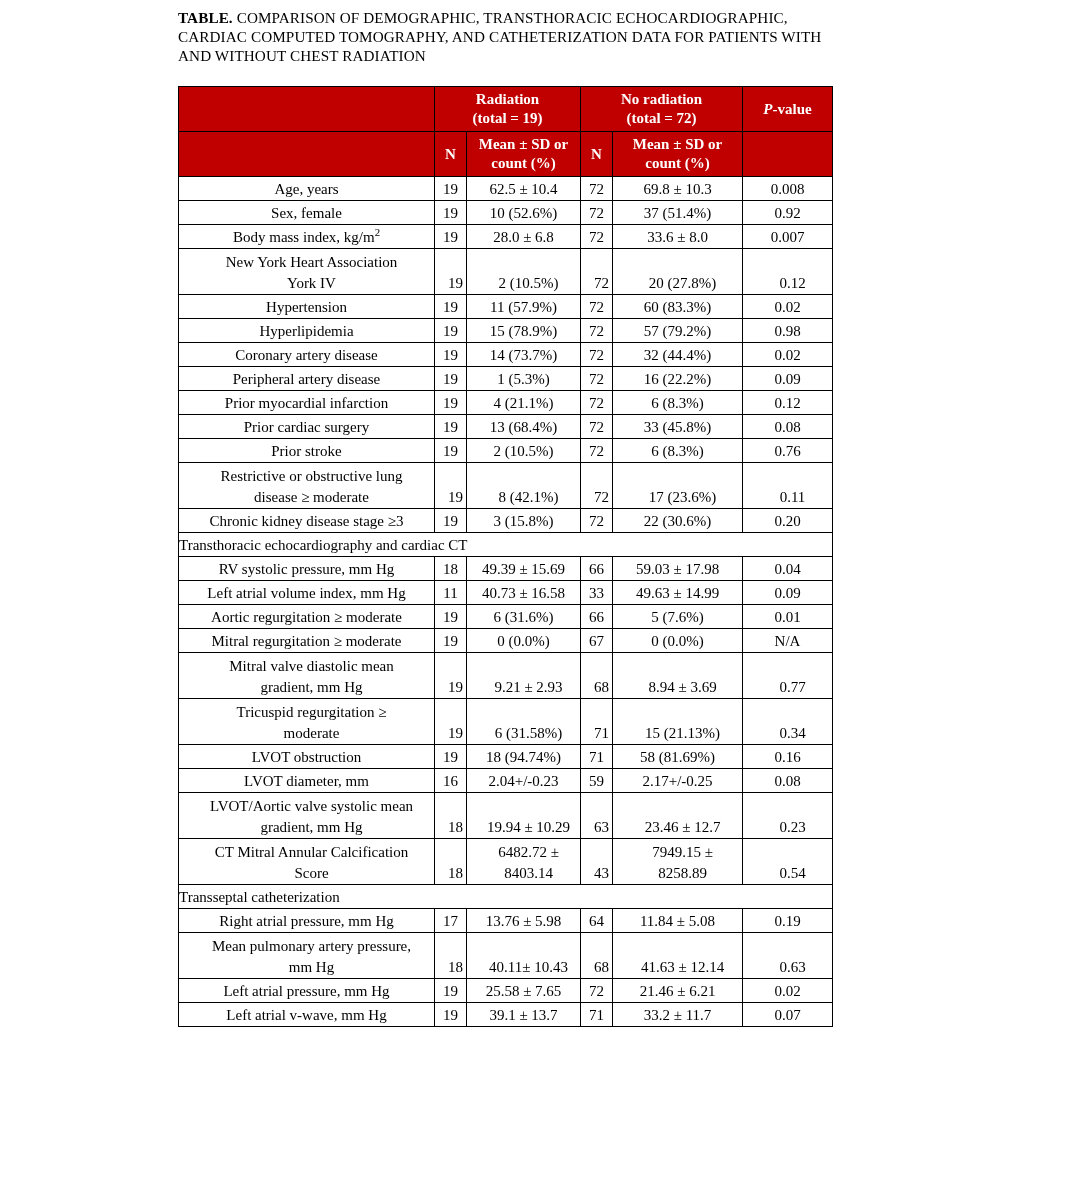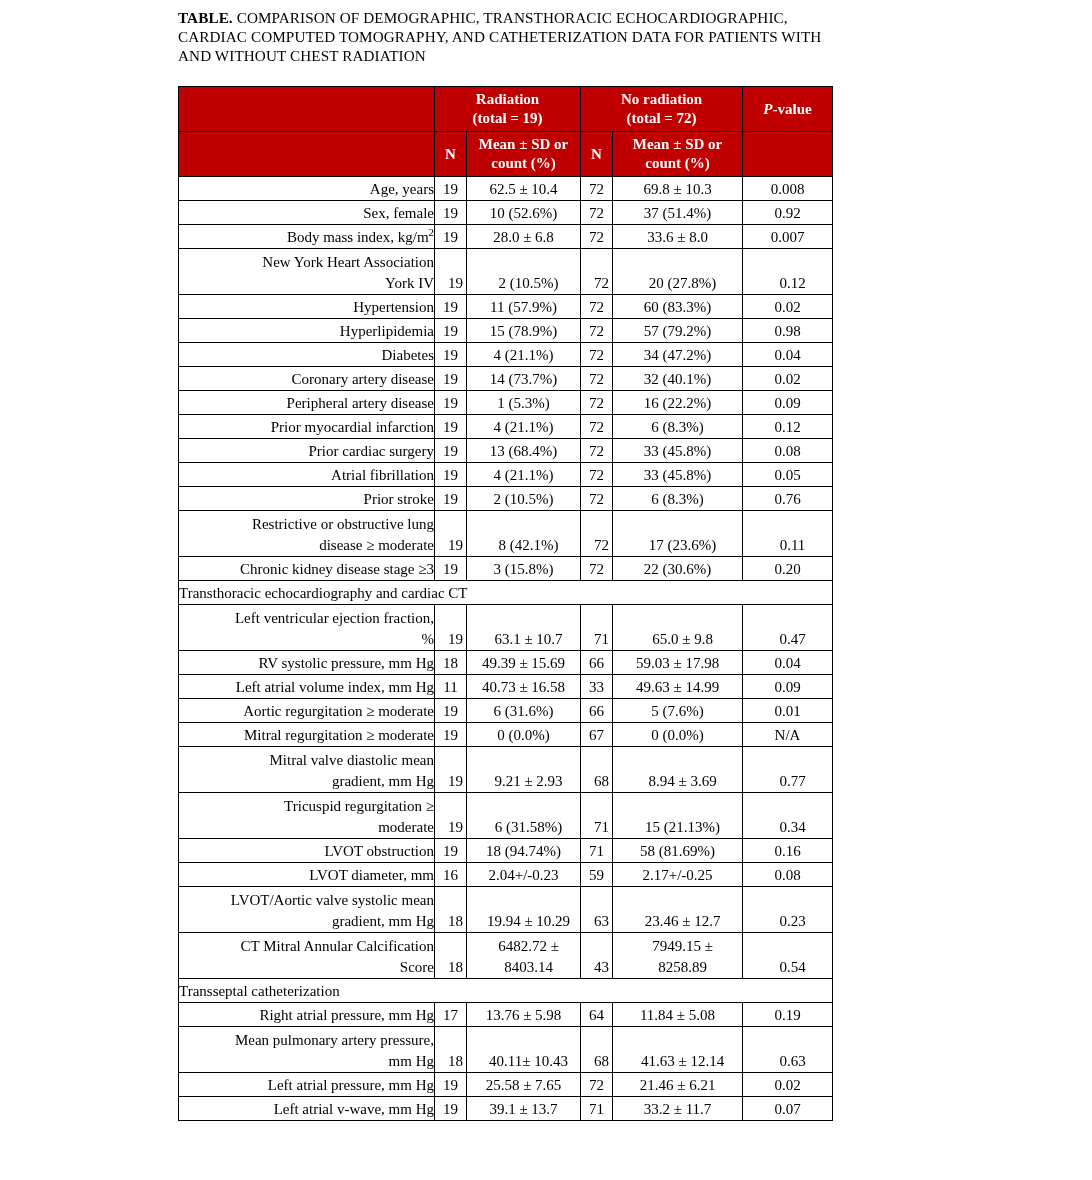--- a/index.html
+++ b/index.html
@@ -68,21 +68,21 @@
     border-color: #000000;
     line-height: 19px;
   }
   thead tr.hdr-top td { height: 44px; }
   thead tr.hdr-bot td { height: 44px; }
   thead td.hdr-blank { background: #C00000; }
   .pv-i { font-style: italic; }
 
   
   td.lbl {
-    text-align: right;
+    text-align: center;
     padding: 1px 2px 2px 4px;
     line-height: 21px;
     vertical-align: bottom;
   }
   td.num {
     text-align: center;
     padding: 1px 2px 2px 2px;
     line-height: 21px;
     vertical-align: bottom;
   }
@@ -191,33 +191,25 @@
           </tr>
           <tr class="r1">
             <td class="lbl">Hyperlipidemia</td>
             <td class="num">19</td>
             <td class="num">15 (78.9%)</td>
             <td class="num">72</td>
             <td class="num">57 (79.2%)</td>
             <td class="num">0.98</td>
           </tr>
           <tr class="r1">
-            <td class="lbl">Diabetes</td>
-            <td class="num">19</td>
-            <td class="num">4 (21.1%)</td>
-            <td class="num">72</td>
-            <td class="num">34 (47.2%)</td>
-            <td class="num">0.04</td>
-          </tr>
-          <tr class="r1">
             <td class="lbl">Coronary artery disease</td>
             <td class="num">19</td>
             <td class="num">14 (73.7%)</td>
             <td class="num">72</td>
-            <td class="num">32 (40.1%)</td>
+            <td class="num">32 (44.4%)</td>
             <td class="num">0.02</td>
           </tr>
           <tr class="r1">
             <td class="lbl">Peripheral artery disease</td>
             <td class="num">19</td>
             <td class="num">1 (5.3%)</td>
             <td class="num">72</td>
             <td class="num">16 (22.2%)</td>
             <td class="num">0.09</td>
           </tr>
@@ -231,28 +223,20 @@
           </tr>
           <tr class="r1">
             <td class="lbl">Prior cardiac surgery</td>
             <td class="num">19</td>
             <td class="num">13 (68.4%)</td>
             <td class="num">72</td>
             <td class="num">33 (45.8%)</td>
             <td class="num">0.08</td>
           </tr>
           <tr class="r1">
-            <td class="lbl">Atrial fibrillation</td>
-            <td class="num">19</td>
-            <td class="num">4 (21.1%)</td>
-            <td class="num">72</td>
-            <td class="num">33 (45.8%)</td>
-            <td class="num">0.05</td>
-          </tr>
-          <tr class="r1">
             <td class="lbl">Prior stroke</td>
             <td class="num">19</td>
             <td class="num">2 (10.5%)</td>
             <td class="num">72</td>
             <td class="num">6 (8.3%)</td>
             <td class="num">0.76</td>
           </tr>
           <tr class="r2">
             <td class="lbl">
               <span class="nl">Restrictive or obstructive lung</span>
@@ -267,31 +251,20 @@
           <tr class="r1">
             <td class="lbl">Chronic kidney disease stage ≥3</td>
             <td class="num">19</td>
             <td class="num">3 (15.8%)</td>
             <td class="num">72</td>
             <td class="num">22 (30.6%)</td>
             <td class="num">0.20</td>
           </tr>
           <tr class="r1">
             <td class="sect" colspan="6">Transthoracic echocardiography and cardiac CT</td>
-          </tr>
-          <tr class="r2">
-            <td class="lbl">
-              <span class="nl">Left ventricular ejection fraction,</span>
-              <span class="nl">%</span>
-            </td>
-            <td class="num">19</td>
-            <td class="num">63.1 ± 10.7</td>
-            <td class="num">71</td>
-            <td class="num">65.0 ± 9.8</td>
-            <td class="num">0.47</td>
           </tr>
           <tr class="r1">
             <td class="lbl">RV systolic pressure, mm Hg</td>
             <td class="num">18</td>
             <td class="num">49.39 ± 15.69</td>
             <td class="num">66</td>
             <td class="num">59.03 ± 17.98</td>
             <td class="num">0.04</td>
           </tr>
           <tr class="r1">

